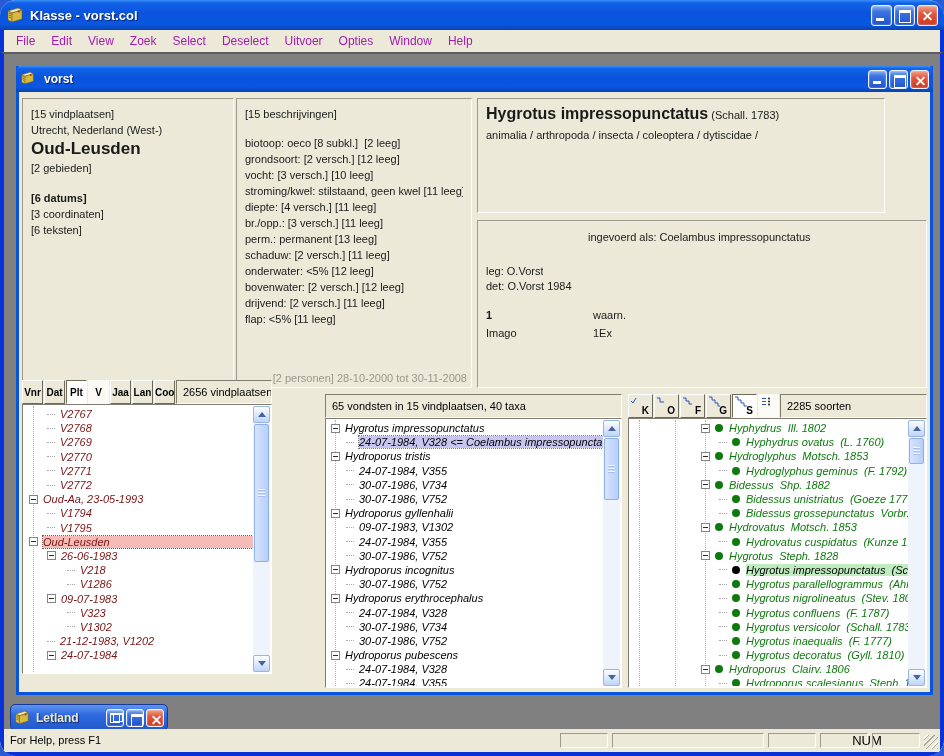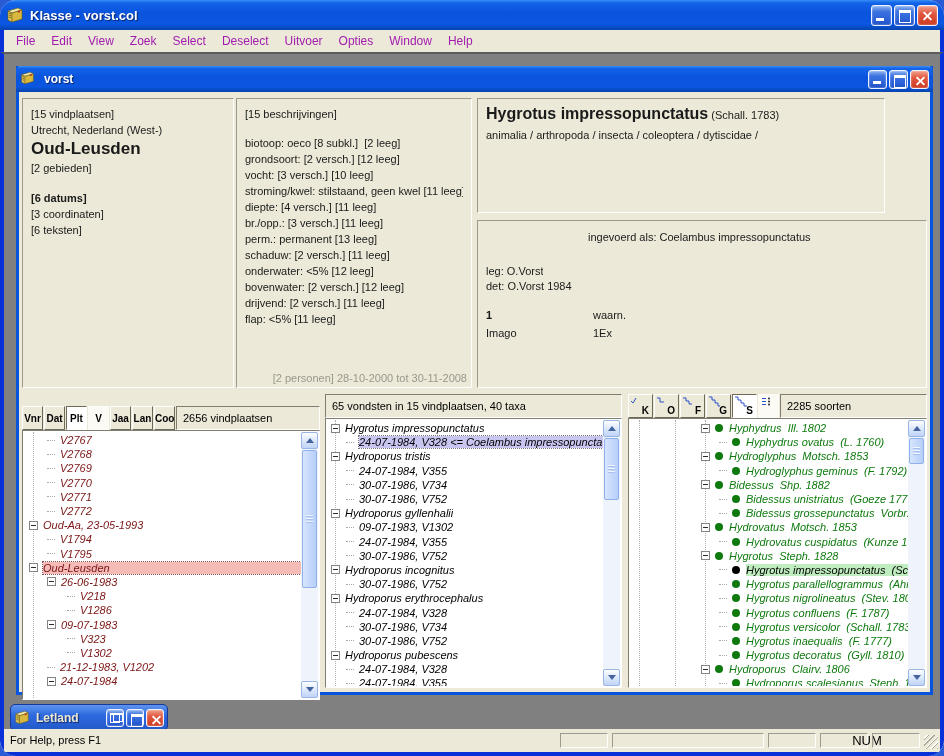--- a/index.html
+++ b/index.html
@@ -217,21 +217,21 @@
         <div class="panel" style="left:458px;top:128px;width:450px;height:168px;">
           <div style="position:absolute;left:110px;top:8px;" class="p-line">ingevoerd als: Coelambus impressopunctatus</div>
           <div style="position:absolute;left:8px;top:42px;" class="p-line">leg: O.Vorst</div>
           <div style="position:absolute;left:8px;top:57px;" class="p-line">det: O.Vorst 1984</div>
           <div style="position:absolute;left:8px;top:86px;" class="p-line bold">1</div>
           <div style="position:absolute;left:115px;top:86px;" class="p-line">waarn.</div>
           <div style="position:absolute;left:8px;top:104px;" class="p-line">Imago</div>
           <div style="position:absolute;left:115px;top:104px;" class="p-line">1Ex</div>
         </div>
 
-        <div class="pane" style="left:3px;top:314px;width:298px;height:294px;">
+        <div class="pane" style="left:3px;top:288px;width:250px;height:294px;">
           <div class="phead">
             <button class="tbtn">Vnr</button>
             <button class="tbtn">Dat</button>
             <button class="tbtn pressed">Plt</button>
             <button class="tbtn flat">V</button>
             <button class="tbtn">Jaa</button>
             <button class="tbtn">Lan</button>
             <button class="tbtn">Coo</button>
             <div class="field"><span>2656 vindplaatsen</span></div>
           </div>

